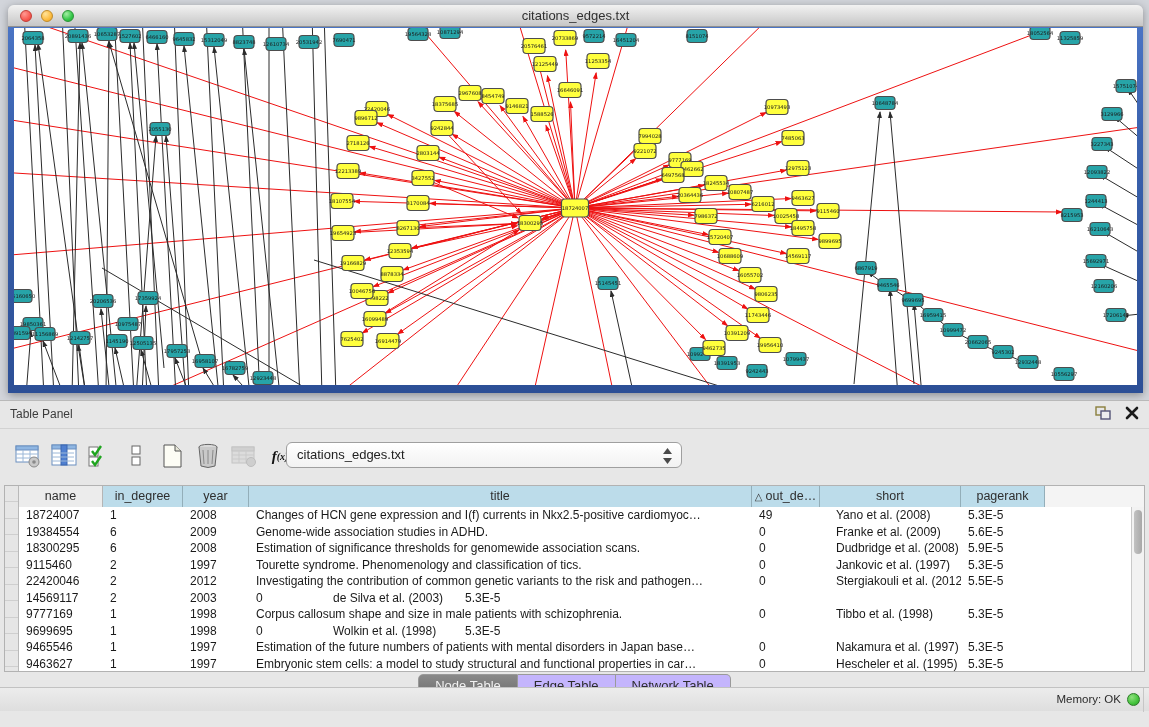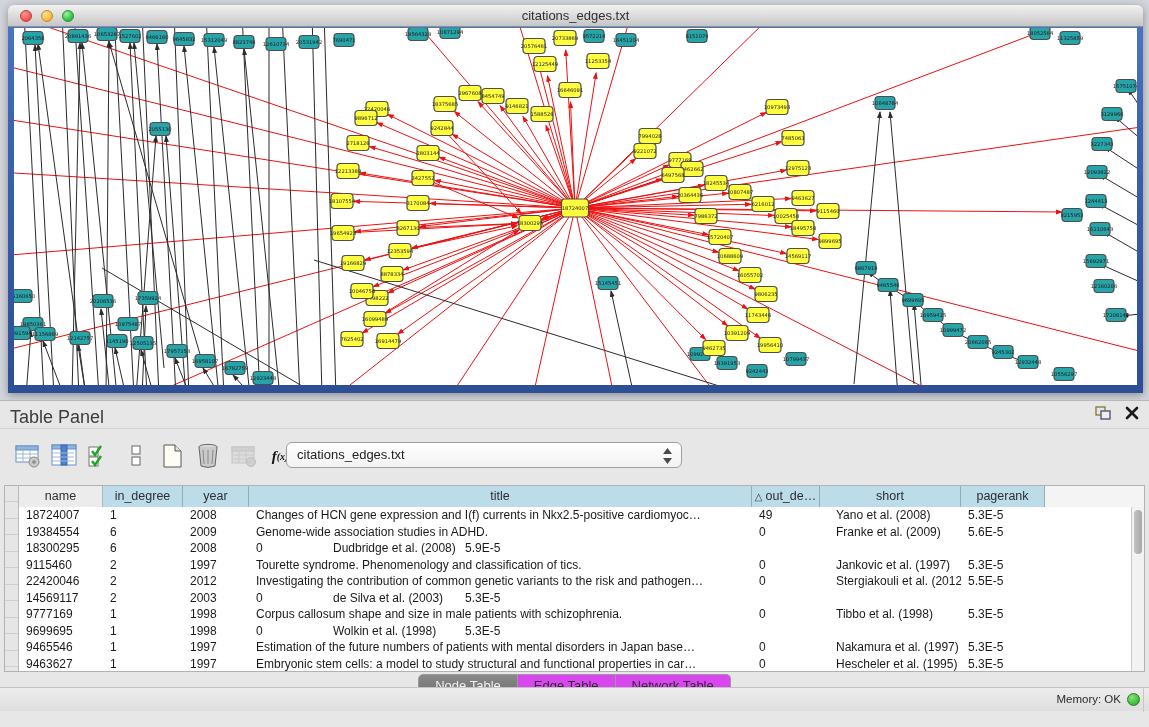--- a/index.html
+++ b/index.html
@@ -19,21 +19,21 @@
   .light.yellow{ background:radial-gradient(circle at 35% 30%,#ffe39a,#fdbc40 60%,#df9c2a); border:1px solid #c08b28;}
   .light.green { background:radial-gradient(circle at 35% 30%,#a4eda4,#34c748 60%,#24a338); border:1px solid #2a9436;}
   #net-frame { height:366px; background:linear-gradient(#4a74c4,#3a62ae 30%,#2c4f96);
     padding:1px 6px 8px 6px; }
   #net-canvas { width:1123px; height:357px; background:#ffffff; overflow:hidden; }
 
   
   #table-panel { position:absolute; left:0; top:400px; width:1149px; height:327px;
     background:#e7e7e7; border-top:1px solid #b9b9b9; }
   #panel-header { height:28px; position:relative; border-bottom:1px solid #d2d2d2; }
-  #panel-title { position:absolute; left:10px; top:6px; font-size:18px; color:#3c3c3c; }
+  #panel-title { position:absolute; left:10px; top:6px; font-size:12px; color:#3c3c3c; }
   #panel-header-icons { position:absolute; right:10px; top:5px; display:flex; gap:14px; align-items:center; }
 
   #toolbar { position:absolute; left:0; top:34px; width:1149px; height:42px; display:flex; align-items:center; }
   .tb-btn { width:32px; height:32px; margin-left:4px; display:flex; align-items:center; justify-content:center; border-radius:4px; }
   .tb-btn.first { margin-left:12px; }
   .fx { font-family:"Liberation Serif", serif; font-style:italic; font-weight:bold; font-size:15px; color:#111; }
   .fx small { font-size:10px; }
   #network-select { position:absolute; left:286px; top:7px; width:396px; height:26px;
     background:linear-gradient(#ffffff,#f2f2f2); border:1px solid #9f9f9f; border-radius:6px;
     font-size:13px; color:#222; line-height:24px; padding-left:10px; }
@@ -60,21 +60,21 @@
   #vthumb { position:absolute; left:2px; top:3px; width:8px; height:44px;
     background:linear-gradient(90deg,#c2c2c2,#a8a8a8); border-radius:5px; }
 
   .c-name{width:84px}.c-indeg{width:80px}.c-year{width:66px}.c-title{width:503px}
   .c-out{width:68px}.c-short{width:141px}.c-page{width:84px}.c-fill{flex:1}
   .td.c-short{ padding-left:16px; }
 
   #tabs { position:absolute; left:0; top:273px; width:1149px; height:26px;
     display:flex; justify-content:center; }
   .seg { height:22px; font-size:13px; line-height:21px; padding:0 16px;
-    background:#d946ef; color:#2c2c2c; border:1px solid #9a9a9a; border-left:none; }
+    background:#c4b5fd; color:#2c2c2c; border:1px solid #9a9a9a; border-left:none; }
   .seg.first { border-left:1px solid #9a9a9a; border-radius:5px 0 0 5px; }
   .seg.last { border-radius:0 5px 5px 0; }
   .seg.selected { background:linear-gradient(#8a8a8a,#6f6f6f); color:#f2f2f2; }
 
   #statusbar { position:absolute; left:0; bottom:16px; width:1149px; height:24px;
     background:linear-gradient(#ececec,#dedede); border-top:1px solid #c2c2c2; }
   #memory { position:absolute; right:28px; top:4px; font-size:11.5px; color:#2b2b2b; line-height:15px; }
   #memory-dot { position:absolute; right:9px; top:5px; width:13px; height:13px; border-radius:50%;
     background:radial-gradient(circle at 35% 30%,#8fe07e,#44c33c 60%,#2e9b2c); border:1px solid #2c7a28; }
   #status-divider { position:absolute; right:0; top:0; width:6px; height:24px; border-left:1px solid #c6c6c6; }
@@ -834,20 +834,21 @@
             <div class="td c-title">Genome-wide association studies in ADHD.</div>
             <div class="td c-out">0</div>
             <div class="td c-short">Franke et al. (2009)</div>
             <div class="td c-page">5.6E-5</div>
             <div class="td c-fill"></div>
           </div>
           <div class="tr">
             <div class="td c-name">18300295</div>
             <div class="td c-indeg">6</div>
             <div class="td c-year">2008</div>
+            <div class="td c-title">Estimation of significance thresholds for genomewide association scans.</div>
             <div class="td c-out">0</div>
             <div class="td c-short">Dudbridge et al. (2008)</div>
             <div class="td c-page">5.9E-5</div>
             <div class="td c-fill"></div>
           </div>
           <div class="tr">
             <div class="td c-name">9115460</div>
             <div class="td c-indeg">2</div>
             <div class="td c-year">1997</div>
             <div class="td c-title">Tourette syndrome. Phenomenology and classification of tics.</div>

